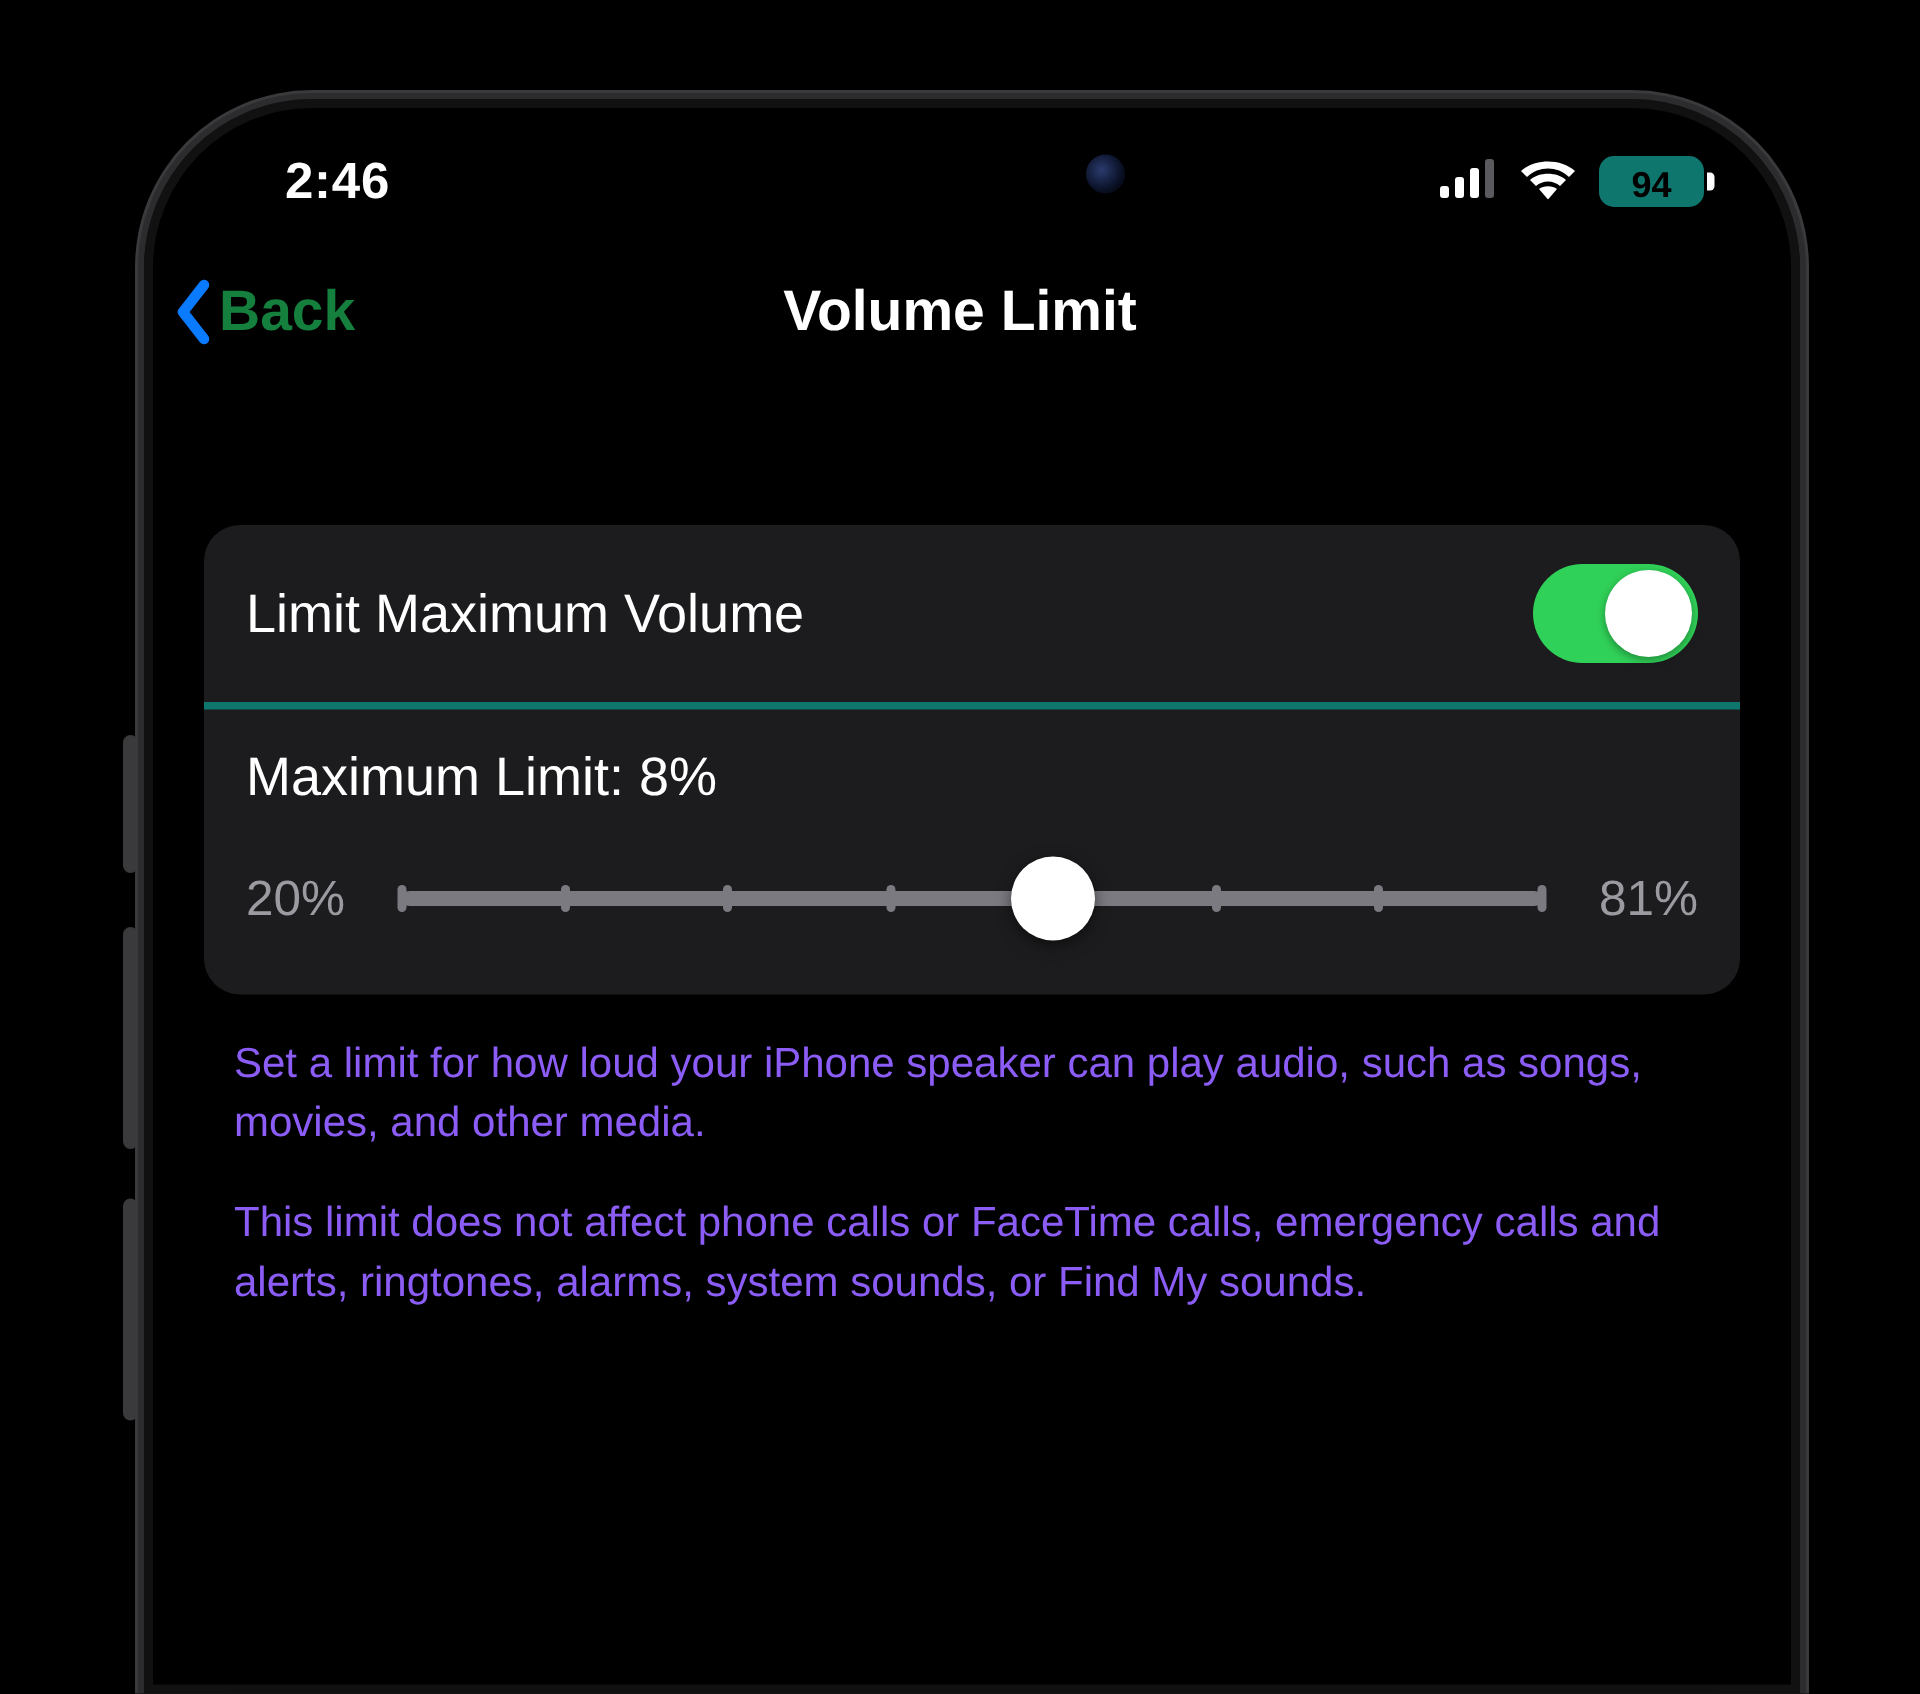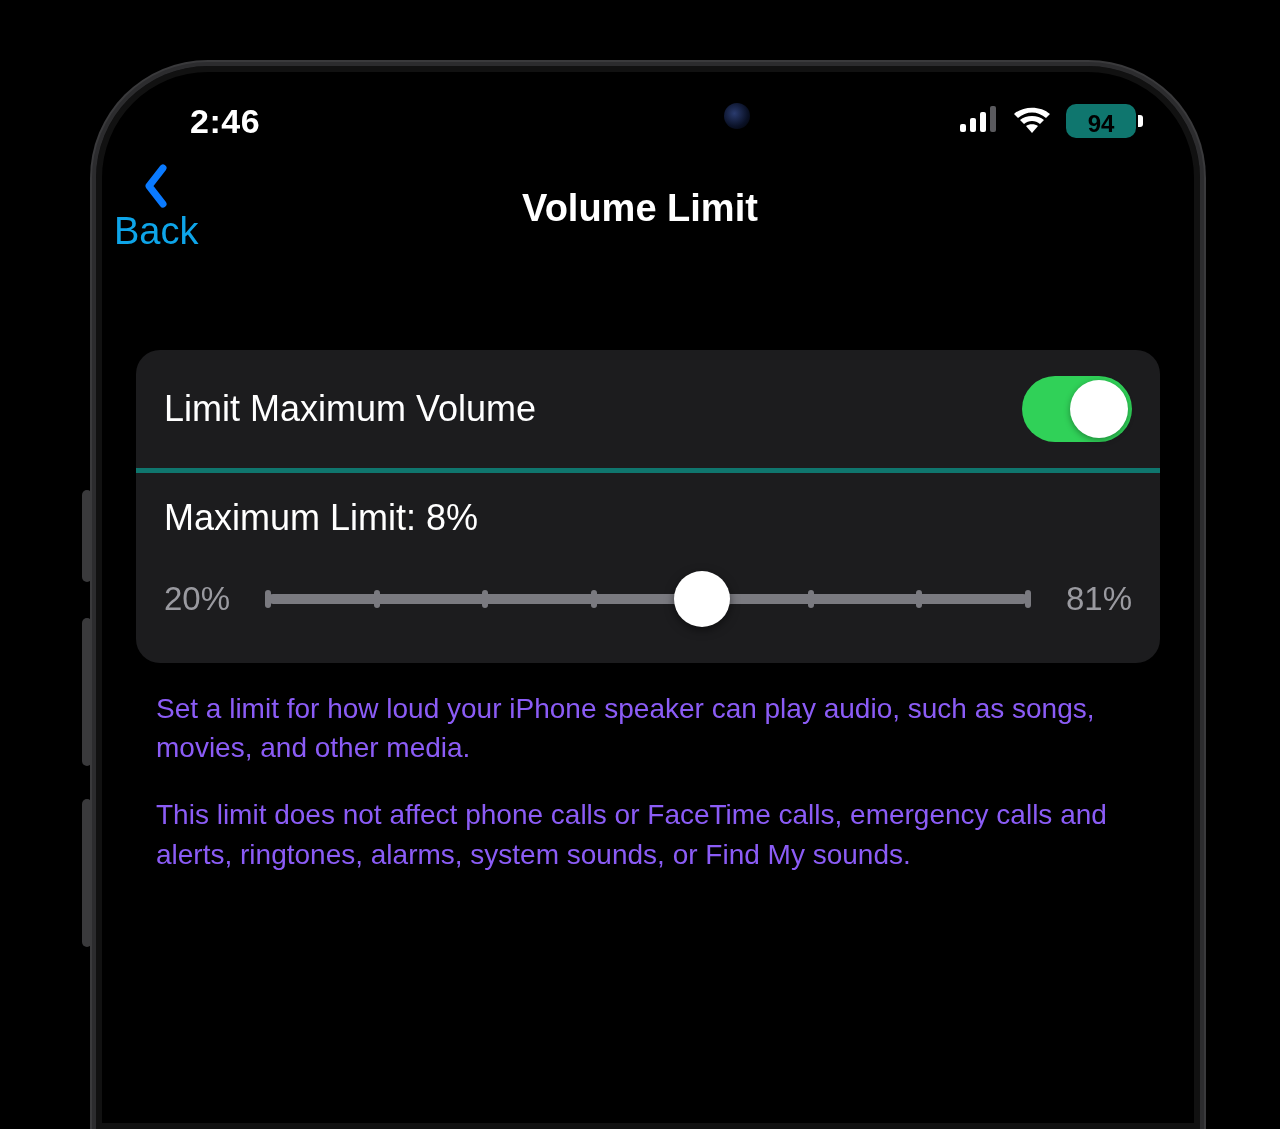--- a/index.html
+++ b/index.html
@@ -86,21 +86,21 @@
 
     
     .navbar {
       display:flex; align-items:center;
       padding:18px 40px 28px 18px;
       position:relative;
       height:110px;
     }
     .back-btn {
       display:flex; align-items:center; gap:2px;
-      color:#0ea5e9; font-size:38px; font-weight:400;flex-direction:column;
+      color:#15803d; font-size:38px; font-weight:700;
     }
     .chevron-left-icon svg { display:block; }
     .nav-title {
       position:absolute; left:0; right:16px;
       text-align:center;
       font-size:38px; font-weight:600;
       pointer-events:none;
     }
 
     

